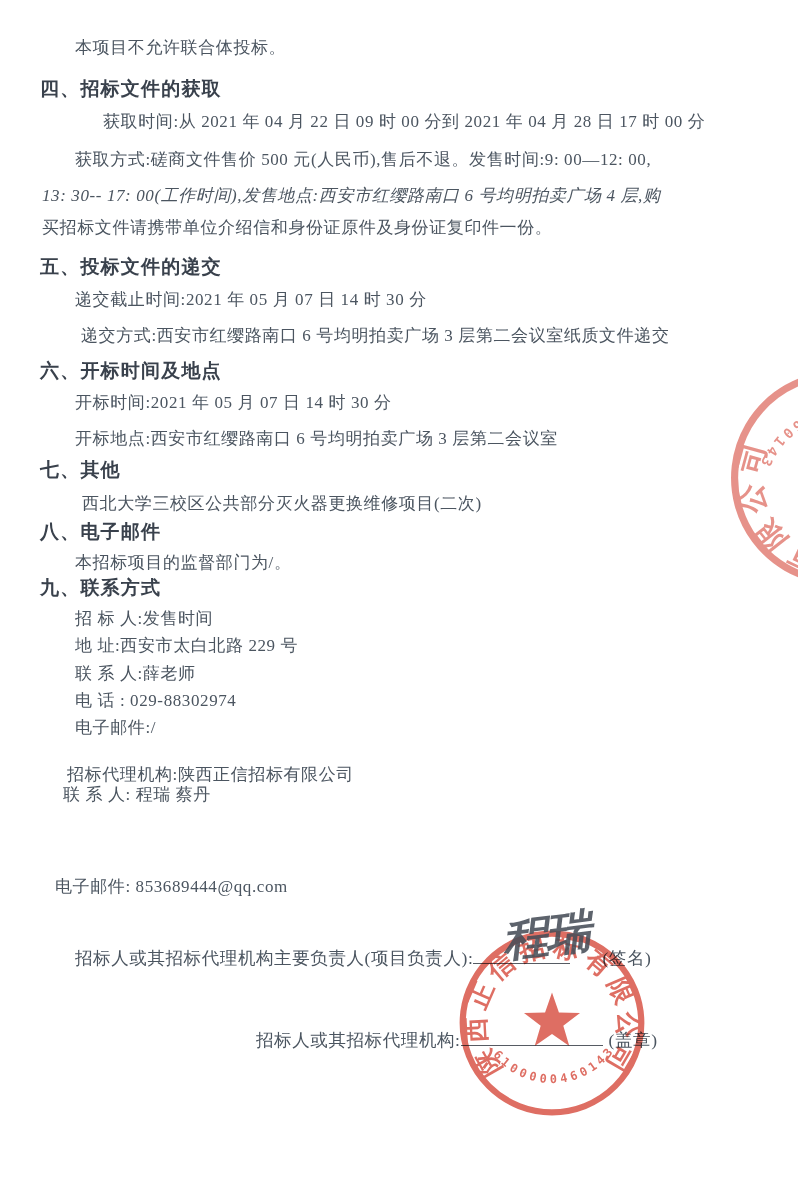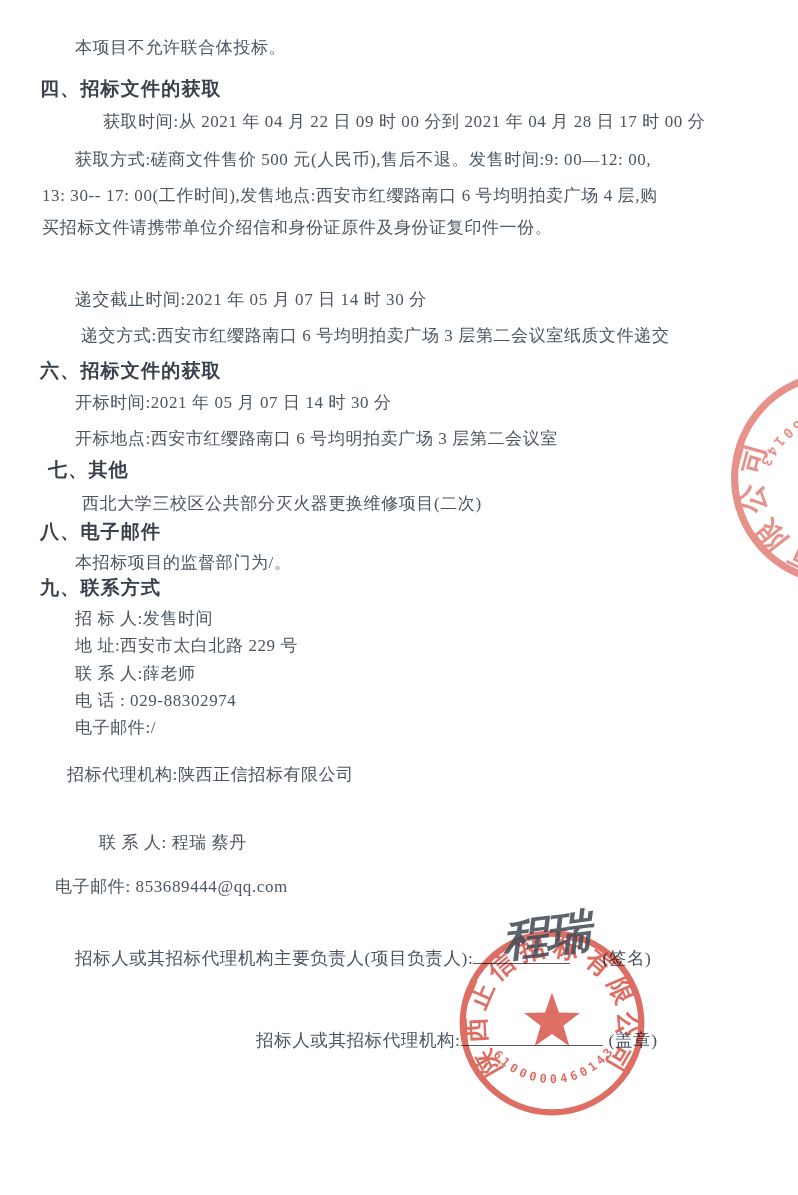--- a/index.html
+++ b/index.html
@@ -62,45 +62,46 @@
 </head>
 <body>
 
 <div class="page">
 
   <div class="line" style="left:75px;top:36px;">本项目不允许联合体投标。</div>
 
   <div class="heading" style="left:40px;top:76px;">四、招标文件的获取</div>
   <div class="line" style="left:75px;top:110px;margin-left:28px;">获取时间:从 2021 年 04 月 22 日 09 时 00 分到 2021 年 04 月 28 日 17 时 00 分</div>
   <div class="line" style="left:75px;top:148px;">获取方式:磋商文件售价 500 元(人民币),售后不退。发售时间:9: 00—12: 00,</div>
-  <div class="line" style="left:42px;top:184px;">13: 30-- 17: 00(工作时间),发售地点:西安市红缨路南口 6 号均明拍卖广场 4 层,购</div>
+  <div class="line" style="left:42px;top:184px;font-style:italic;">13: 30-- 17: 00(工作时间),发售地点:西安市红缨路南口 6 号均明拍卖广场 4 层,购</div>
   <div class="line" style="left:42px;top:216px;">买招标文件请携带单位介绍信和身份证原件及身份证复印件一份。</div>
 
+  <div class="heading" style="left:40px;top:254px;">五、投标文件的递交</div>
   <div class="line" style="left:75px;top:288px;">递交截止时间:2021 年 05 月 07 日 14 时 30 分</div>
   <div class="line" style="left:81px;top:324px;">递交方式:西安市红缨路南口 6 号均明拍卖广场 3 层第二会议室纸质文件递交</div>
 
-  <div class="heading" style="left:40px;top:358px;">六、招标文件的获取</div>
+  <div class="heading" style="left:40px;top:358px;">六、开标时间及地点</div>
   <div class="line" style="left:75px;top:391px;">开标时间:2021 年 05 月 07 日 14 时 30 分</div>
   <div class="line" style="left:75px;top:427px;">开标地点:西安市红缨路南口 6 号均明拍卖广场 3 层第二会议室</div>
 
-  <div class="heading" style="left:48px;top:457px;font-family:Liberation Serif, serif;">七、其他</div>
+  <div class="heading" style="left:40px;top:457px;font-family:Liberation Serif, serif;">七、其他</div>
   <div class="line" style="left:82px;top:492px;">西北大学三校区公共部分灭火器更换维修项目(二次)</div>
 
   <div class="heading" style="left:40px;top:519px;">八、电子邮件</div>
   <div class="line" style="left:75px;top:551px;">本招标项目的监督部门为/。</div>
 
   <div class="heading" style="left:40px;top:575px;">九、联系方式</div>
   <div class="line" style="left:75px;top:607px;">招 标 人:发售时间</div>
   <div class="line" style="left:75px;top:634px;">地 址:西安市太白北路 229 号</div>
   <div class="line" style="left:75px;top:662px;">联 系 人:薛老师</div>
   <div class="line" style="left:75px;top:689px;">电 话 : 029-88302974</div>
   <div class="line" style="left:75px;top:716px;">电子邮件:/</div>
 
   <div class="line" style="left:67px;top:763px;">招标代理机构:陕西正信招标有限公司</div>
-  <div class="line" style="left:63px;top:831px;margin-left:36px;">联 系 人: 程瑞 蔡丹</div>
+  <div class="line" style="left:63px;top:783px;">联 系 人: 程瑞 蔡丹</div>
   <div class="line" style="left:55px;top:875px;">电子邮件: 853689444@qq.com</div>
 
   <div class="sig-row" style="left:75px;top:946px;">
     <span>招标人或其招标代理机构主要负责人(项目负责人):</span><span class="blank-line blank-1"></span><span style="margin-left:32px;margin-top:40px;">(签名)</span>
   </div>
 
   <div class="sig-row" style="left:256px;top:1028px;">
     <span>招标人或其招标代理机构:</span><span class="blank-line blank-2"></span><span style="margin-left:6px;">(盖章)</span>
   </div>
 

